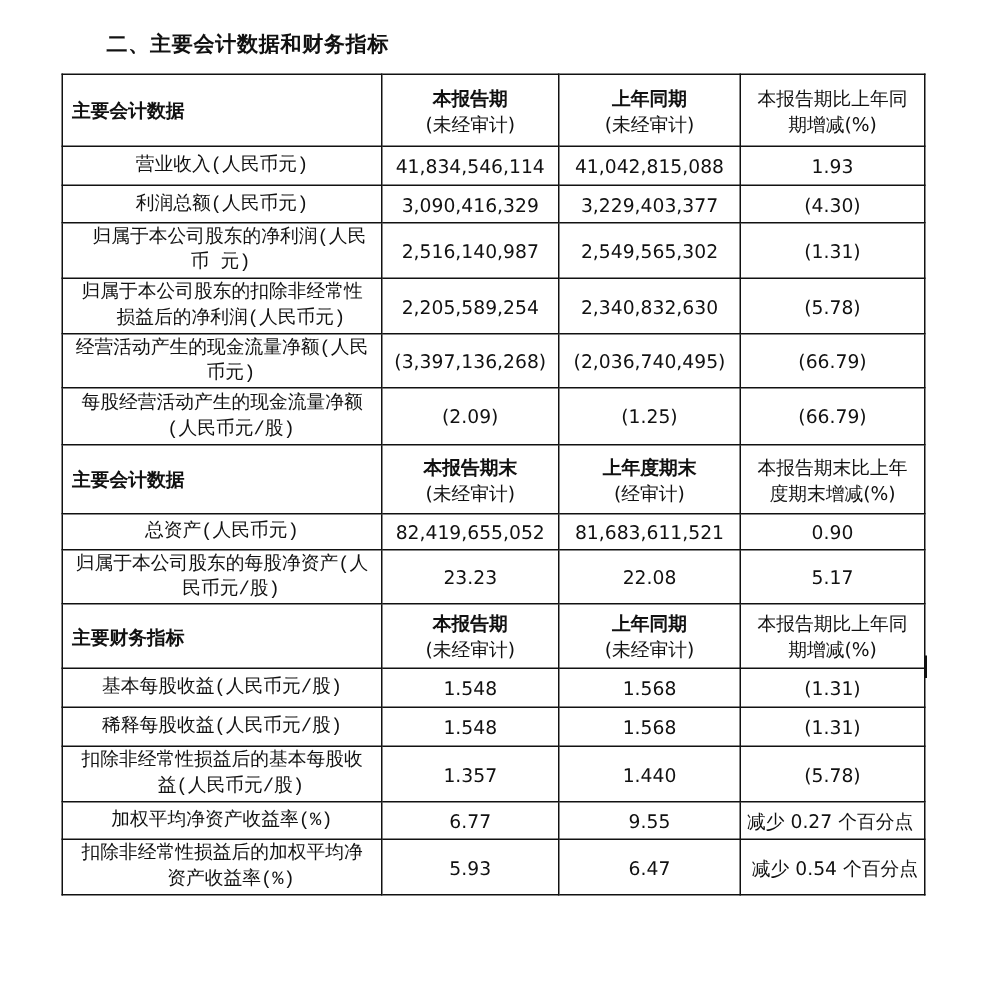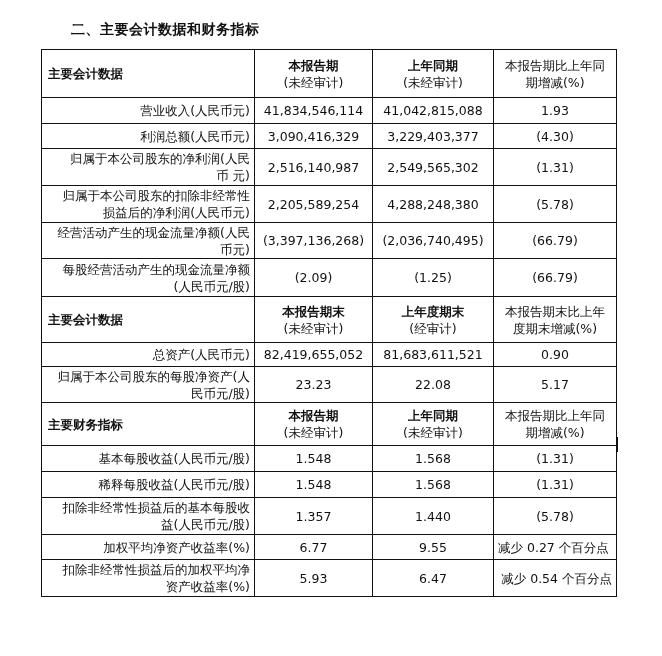--- a/index.html
+++ b/index.html
@@ -25,21 +25,21 @@
     border: 1.4px solid #111111;
     padding: 0 4px;
     vertical-align: middle;
     line-height: 17px;
     overflow: hidden;
   }
   col.c1 { width: 213px; }
   col.c2 { width: 118px; }
   col.c3 { width: 121px; }
   col.c4 { width: 123px; }
-  td.label { text-align: right; }
+  td.label { text-align: center; font-family: Liberation Mono, monospace; }
   td.num { text-align: center; margin-left: 44px; }
   tr.head td { font-size: 12.5px; }
   tr.head td.hlabel { font-weight: bold; text-align: left; padding-left: 6px; }
   tr.head td.hcol { text-align: center; margin-top: 16px; }
   .hmain { font-weight: bold; display: block; }
   .hsub { display: block; font-weight: normal; }
   .hcol4 { font-weight: normal; display: block; line-height: 17px; }
   .cursor-bar {
     position: absolute; left: 616px; top: 437px;
     width: 2px; height: 15px; background: #111111;
@@ -94,21 +94,21 @@
       <td class="num">2,516,140,987</td>
       <td class="num">2,549,565,302</td>
       <td class="num">(1.31)</td>
     </tr>
     <tr style="height:37px">
       <td class="label">
         <div>归属于本公司股东的扣除非经常性</div>
         <div style="padding-left:12px">损益后的净利润(人民币元)</div>
       </td>
       <td class="num">2,205,589,254</td>
-      <td class="num">4,288,248,380</td>
+      <td class="num">2,340,832,630</td>
       <td class="num">(5.78)</td>
     </tr>
     <tr style="height:36px">
       <td class="label">
         <div>经营活动产生的现金流量净额(人民</div>
         <div style="padding-left:12px">币元)</div>
       </td>
       <td class="num">(3,397,136,268)</td>
       <td class="num">(2,036,740,495)</td>
       <td class="num">(66.79)</td>

